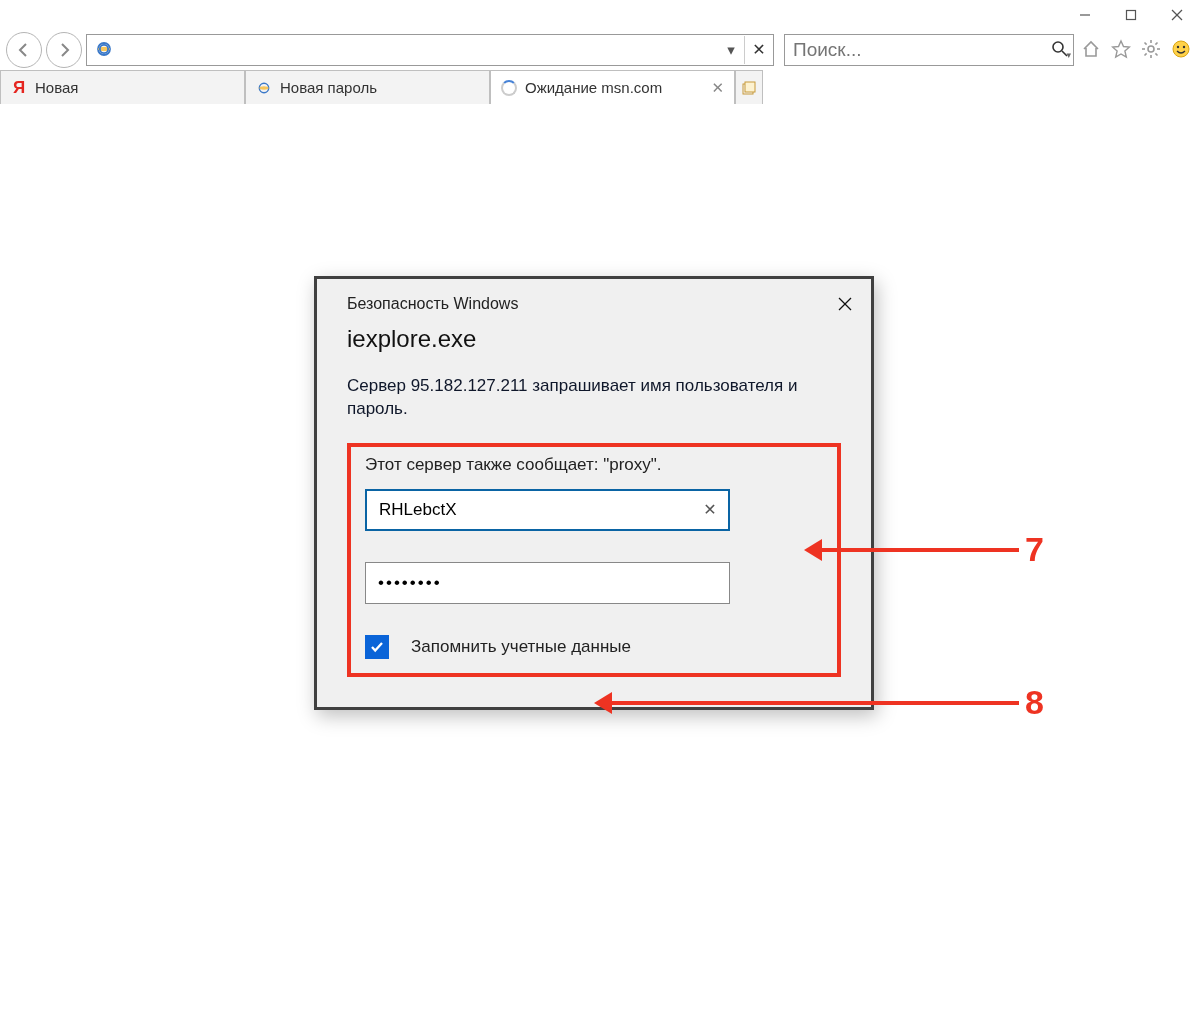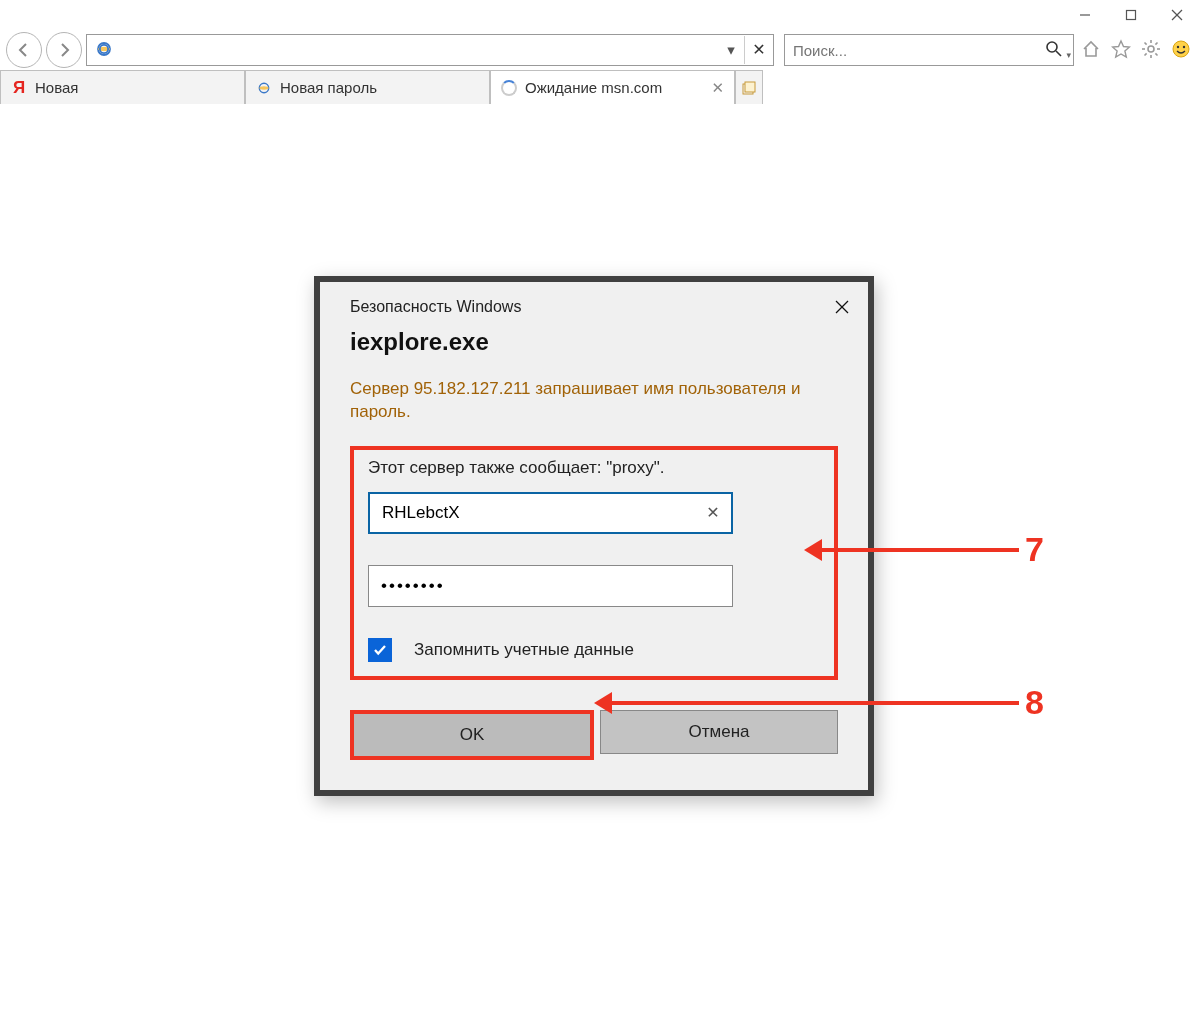--- a/index.html
+++ b/index.html
@@ -12,47 +12,47 @@
 
   
   .addr-row{height:40px;display:flex;align-items:center;gap:4px;padding:0 6px}
   .nav-circle{width:34px;height:34px;border:1px solid #b5b5b5;border-radius:50%;display:flex;align-items:center;justify-content:center;color:#777}
   .addr-box{flex:1;height:30px;border:1px solid #999;display:flex;align-items:center;background:#fff}
   .addr-box .page-ico{padding:0 8px;color:#4682d6}
   .addr-box input{flex:1;border:none;outline:none;font-size:15px;height:28px}
   .addr-box .drop{width:26px;text-align:center;color:#555}
   .addr-box .stop{width:28px;text-align:center;color:#333;border-left:1px solid #ccc;height:28px;line-height:28px;font-size:16px}
   .search-box{width:288px;height:30px;border:1px solid #999;display:flex;align-items:center;margin-left:6px;background:#fff}
-  .search-box input{flex:1;border:none;outline:none;padding:0 8px;font-size:15px;color:#555;height:28px}
+  .search-box input{flex:1;border:none;outline:none;padding:0 8px;font-size:19px;color:#555;height:28px}
   .search-box .mag{width:38px;text-align:center;color:#333;position:relative}
   .search-box .mag .drop-tri{font-size:9px;position:absolute;right:2px;top:10px;color:#666}
   .toolbar-ico{width:26px;text-align:center;color:#888}
 
   
   .tabs-row{height:34px;display:flex;align-items:stretch;border-bottom:1px solid #ccc;padding-left:0}
   .tab{width:245px;border:1px solid #bfbfbf;border-bottom:none;background:#fff;display:flex;align-items:center;padding:0 10px;gap:8px;font-size:15px;color:#333;box-sizing:border-box}
   .tab.inactive{background:#f3f3f3}
   .tab .tab-ico{width:16px;display:flex;justify-content:center}
   .tab .tab-close{margin-left:auto;color:#888;font-size:15px}
   .newtab{width:26px;border:1px solid #bfbfbf;border-bottom:none;display:flex;align-items:center;justify-content:center;color:#c79a3b;background:#f3f3f3}
   .yandex-y{color:#e52620;font-weight:bold;font-family:Arial;font-size:17px}
   .msn-spin{width:16px;height:16px;border:2px solid #ccc;border-top-color:#4682d6;border-radius:50%;box-sizing:border-box}
 
   
   .content{position:absolute;top:104px;left:0;right:0;bottom:0;background:#fff}
 
   
-  .dialog{position:absolute;left:314px;top:276px;width:560px;background:#f0f0f0;border:6px solid #404040;
+  .dialog{position:absolute;left:314px;top:276px;width:560px;background:#f0f0f0;border:3px solid #404040;
           box-shadow:3px 6px 18px rgba(0,0,0,.25);box-sizing:border-box}
   .dlg-head{display:flex;align-items:center;padding:10px 8px 0 30px}
   .dlg-head .dlg-title{font-size:16px;color:#222}
   .dlg-head .dlg-close{margin-left:auto;width:36px;height:30px;display:flex;align-items:center;justify-content:center;color:#111}
-  .dlg-sub{font-size:24px;font-weight:700;padding:6px 30px 0 30px;color:#111}
+  .dlg-sub{font-size:24px;font-weight:400;padding:6px 30px 0 30px;color:#111}
   .dlg-body{padding:22px 30px 30px 30px}
-  .dlg-msg{font-size:17px;color:#a16207;margin-bottom:22px;line-height:1.35}
+  .dlg-msg{font-size:17px;color:#0f172a;margin-bottom:22px;line-height:1.35}
   .cred-block{border:4px solid #e32;padding:8px 14px 14px 14px}
   .cred-block .realm{font-size:17px;color:#222;margin-bottom:14px}
   .cred-block .field{width:365px;height:42px;border:1px solid #888;background:#fff;display:flex;align-items:center;margin-bottom:31px;box-sizing:border-box}
   .cred-block .field.active{border:2px solid #0a64a4}
   .cred-block .field input{flex:1;border:none;outline:none;padding:0 12px;font-size:17px;height:100%;background:transparent}
   .cred-block .field .clear-x{width:36px;text-align:center;color:#555;font-size:16px}
   .remember{display:flex;align-items:center;gap:22px;font-size:17px;color:#222;margin-top:4px}
   .chk{width:24px;height:24px;background:#0a64d8;display:flex;align-items:center;justify-content:center;color:#fff}
   .dlg-btns{display:flex;gap:6px;padding:0 30px 30px 30px}
   .dlg-btn{flex:1;height:42px;border:1px solid #888;background:#c3c3c3;font-size:17px;color:#222;display:flex;align-items:center;justify-content:center}
@@ -221,28 +221,20 @@
           <span class="chk">
             <svg width="16" height="16" viewBox="0 0 16 16">
                 <path d="M3 8l3.2 3.5L13 4" fill="none" stroke="#fff" stroke-width="2.3"></path>
               </svg>
           </span>
           <span>Запомнить учетные данные</span>
         </div>
       </div>
     </div>
 
-    <div class="dlg-btns">
-      <div class="dlg-btn ok-h">
-        <span>OK</span>
-      </div>
-      <div class="dlg-btn">
-        <span>Отмена</span>
-      </div>
-    </div>
   </div>
 
   <div class="anno" style="left:804px;top:530px;width:240px">
     <span class="arrow-head"></span>
     <span class="arrow-line"></span>
     <span class="num">7</span>
   </div>
 
   <div class="anno" style="left:594px;top:683px;width:450px">
     <span class="arrow-head"></span>

